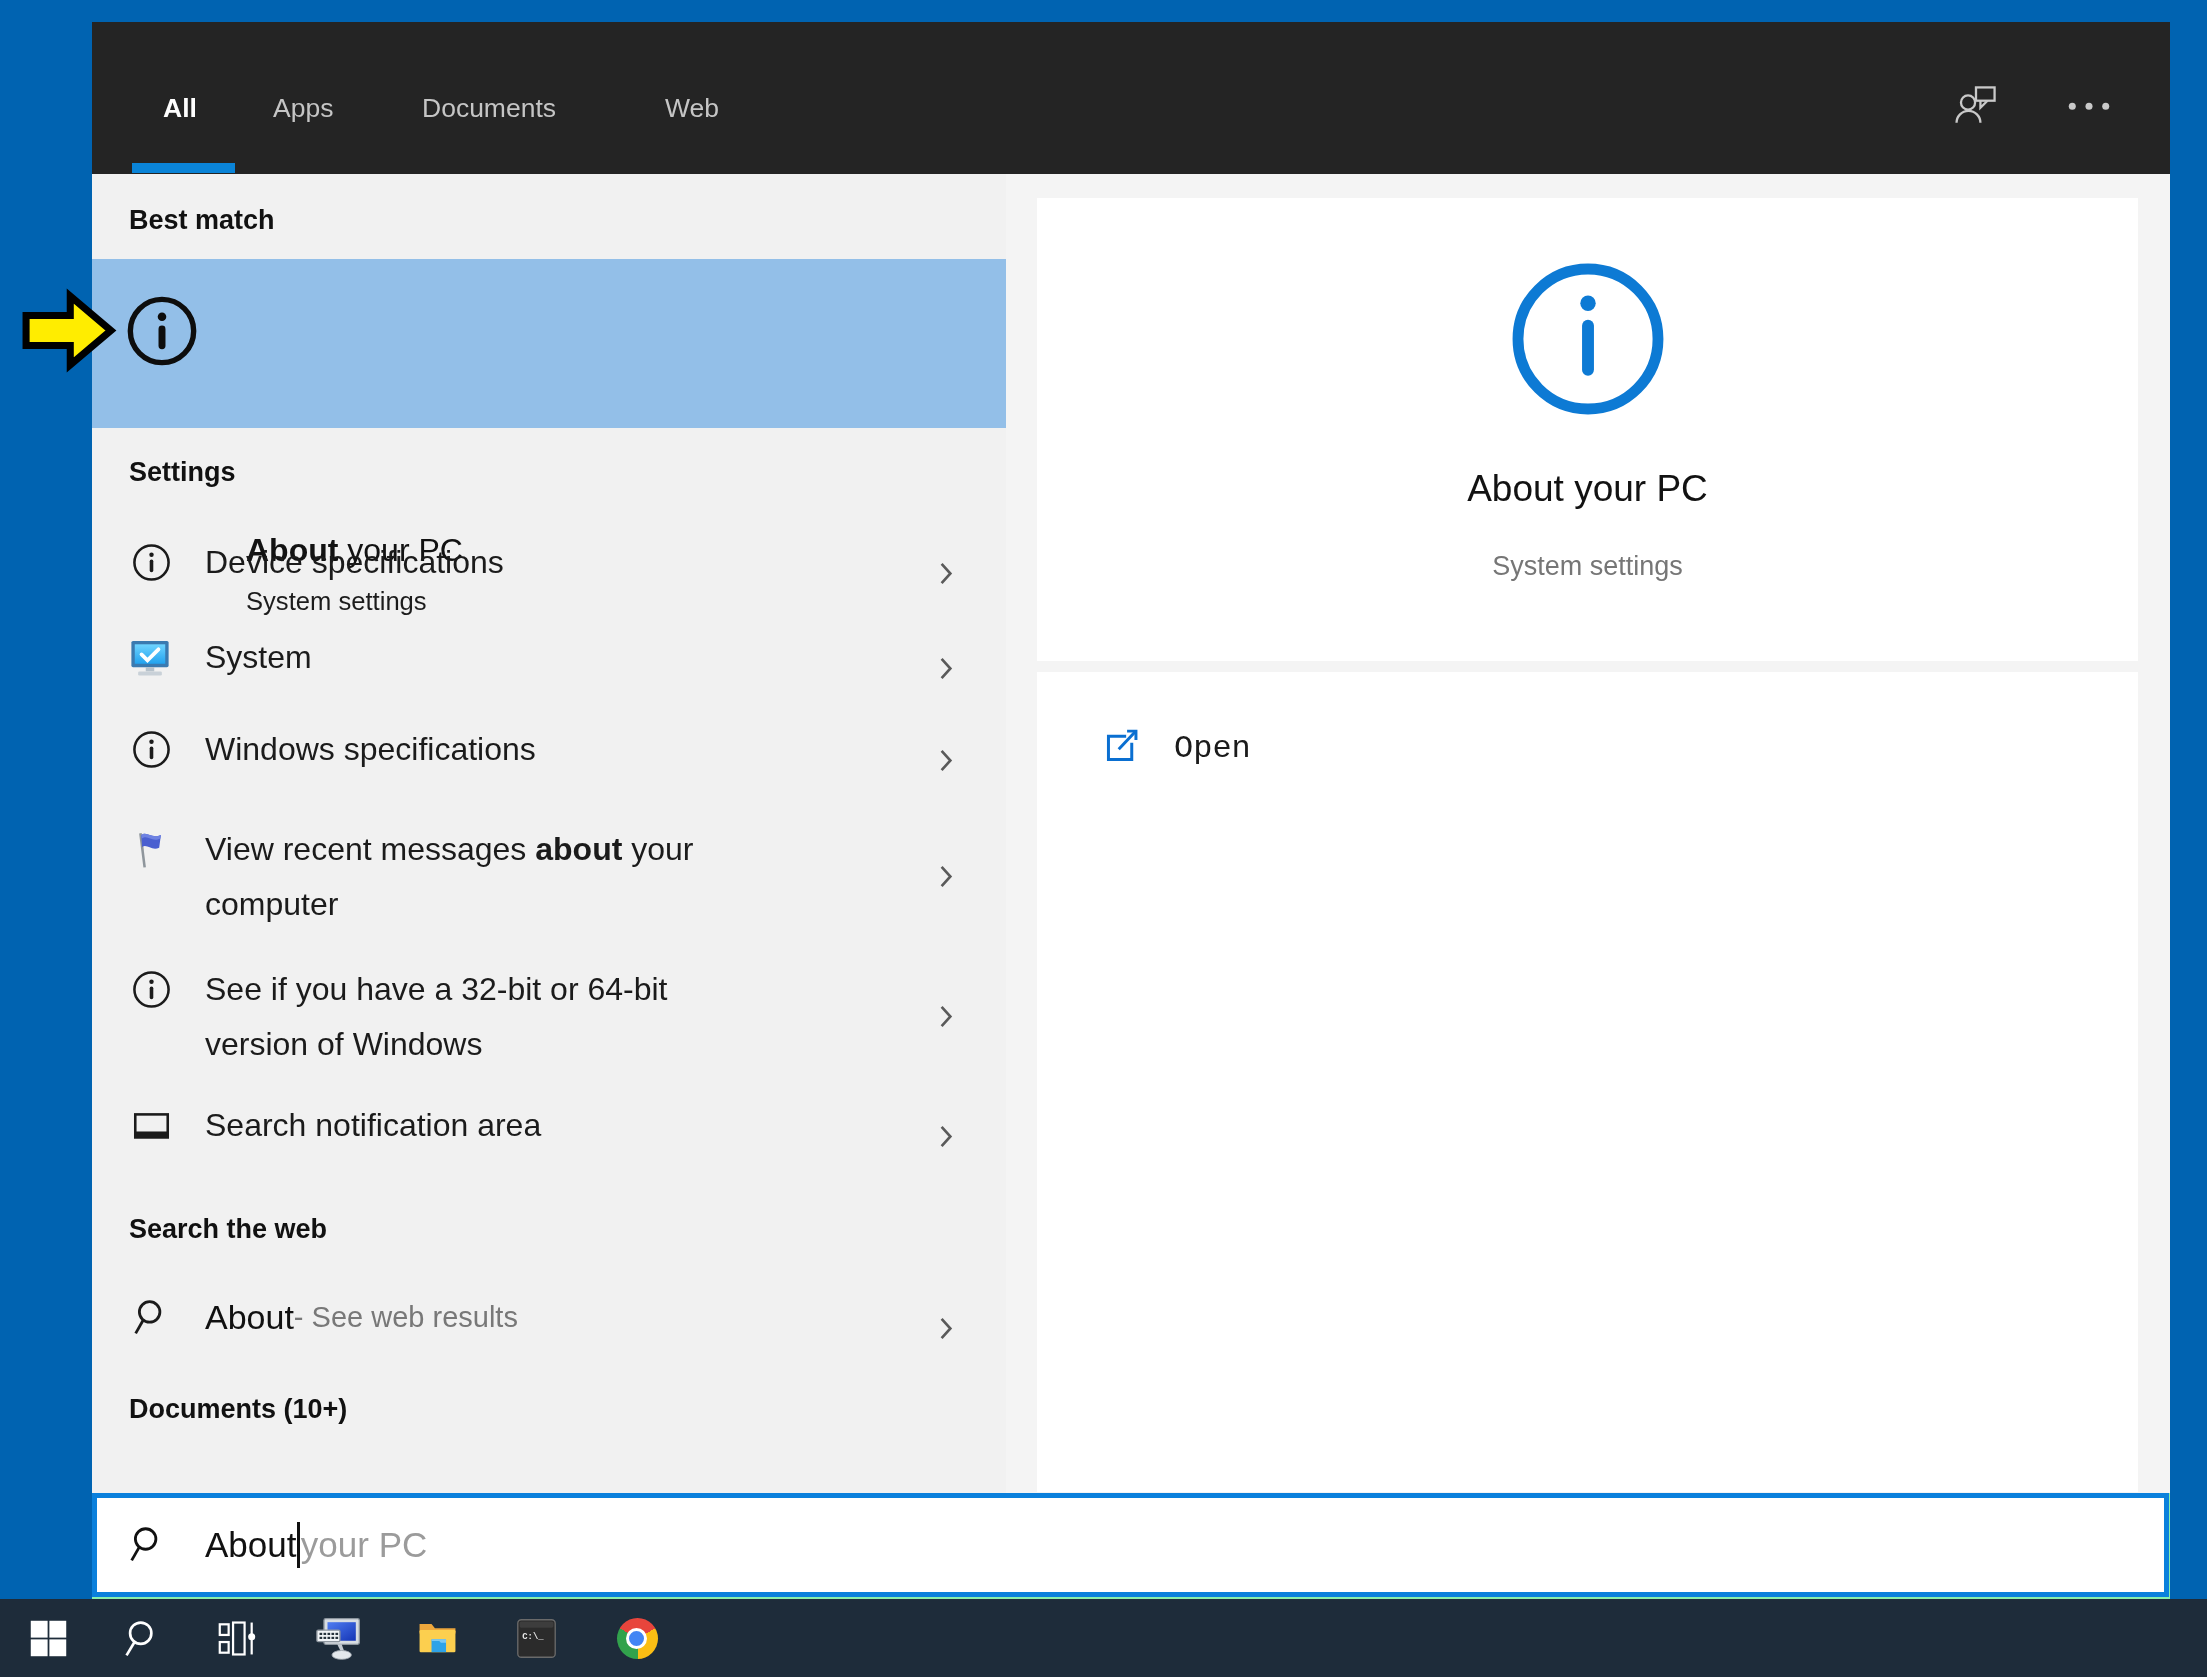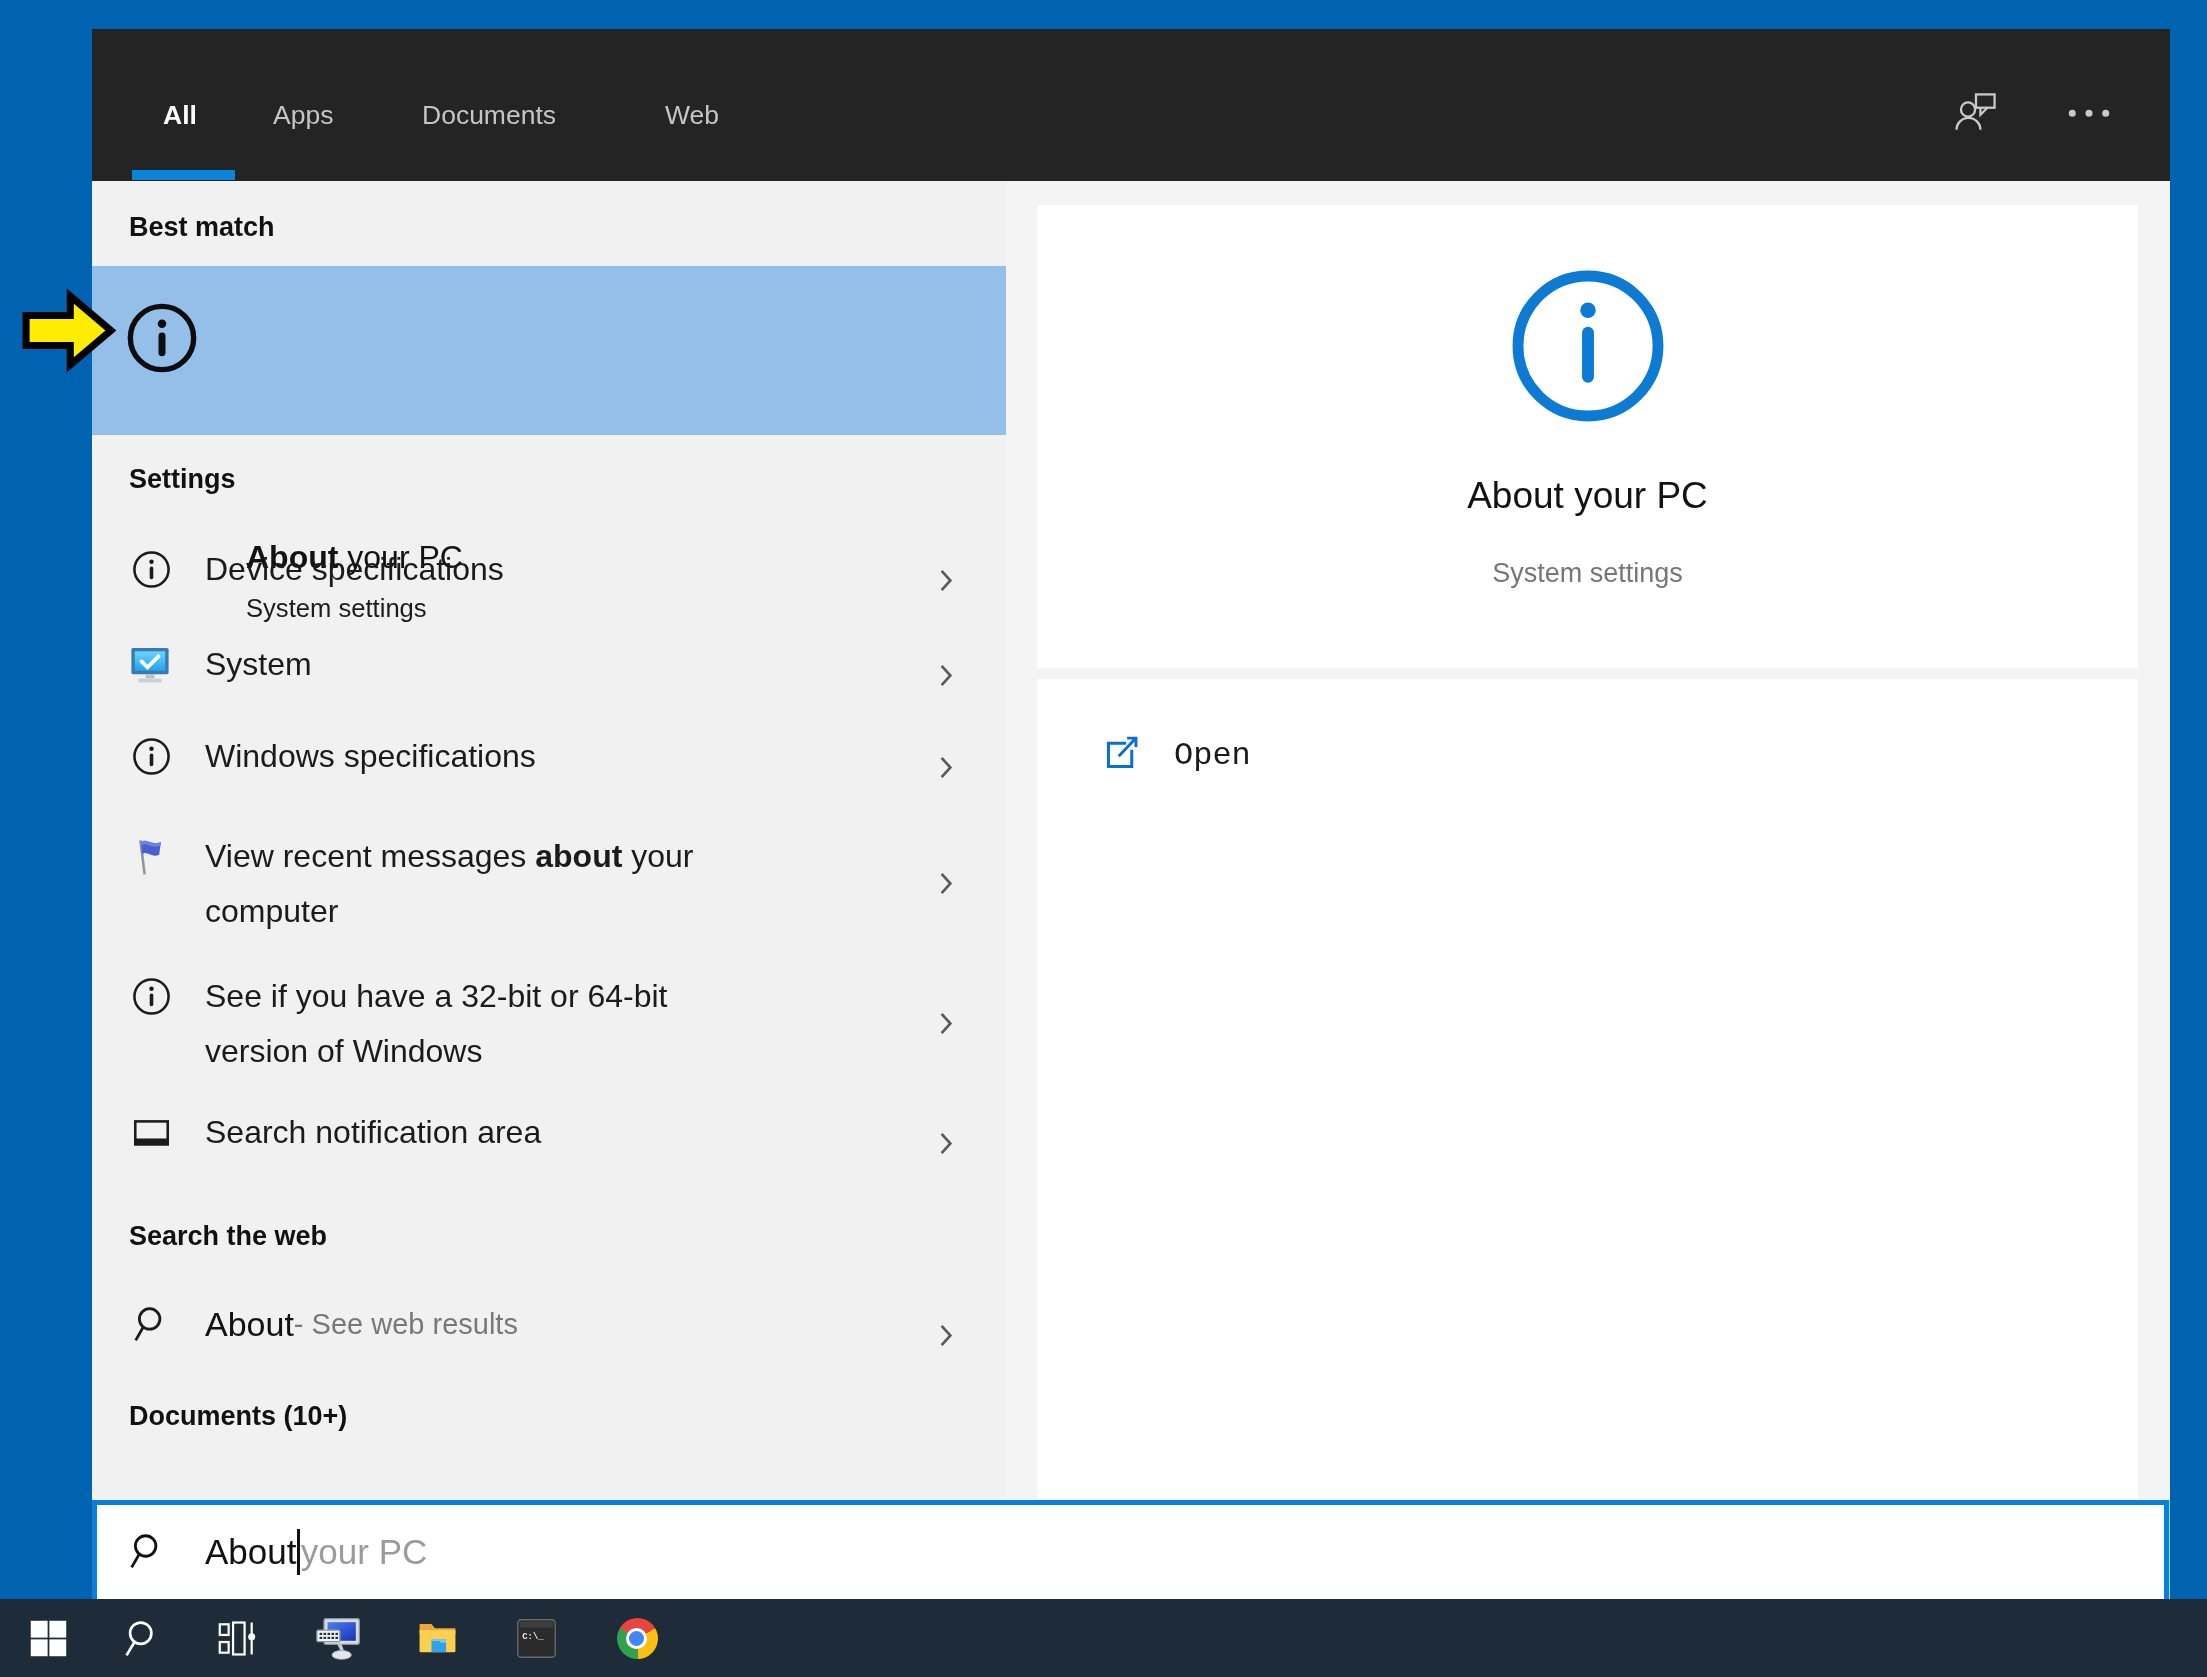--- a/index.html
+++ b/index.html
@@ -1,21 +1,21 @@
 <!DOCTYPE html>
 <html style="font-size:14px"><head>
 <meta charset="utf-8">
 <style>
   html,body{margin:0;padding:0;}
   body{width:2207px;height:1678px;position:relative;background:#0063b1;
        font-family:"Liberation Sans", sans-serif;overflow:hidden;}
   .abs{position:absolute;}
 
   
-  #flyout{position:absolute;left:92px;top:29px;width:2078px;height:1577px;background:#86efac;}
+  #flyout{position:absolute;left:92px;top:22px;width:2078px;height:1577px;background:#86efac;}
 
   
   #hdr{position:absolute;left:0;top:0;width:2078px;height:152px;background:#242424;}
   .tab{position:absolute;top:0;height:152px;display:flex;align-items:center;padding-top:10.6px;
        color:#c5c5c5;font-size:26.5px;cursor:default;}
   .tab.active{color:#ffffff;font-weight:700;}
   .tab .tri{width:0;height:0;border-left:9.7px solid transparent;border-right:9.7px solid transparent;
             border-top:12.4px solid #d8d8d8;margin-left:14px;margin-top:5.3px;}
   #underline{position:absolute;left:40px;bottom:0.9px;width:103px;height:10.6px;background:#0a84d8;}
 

